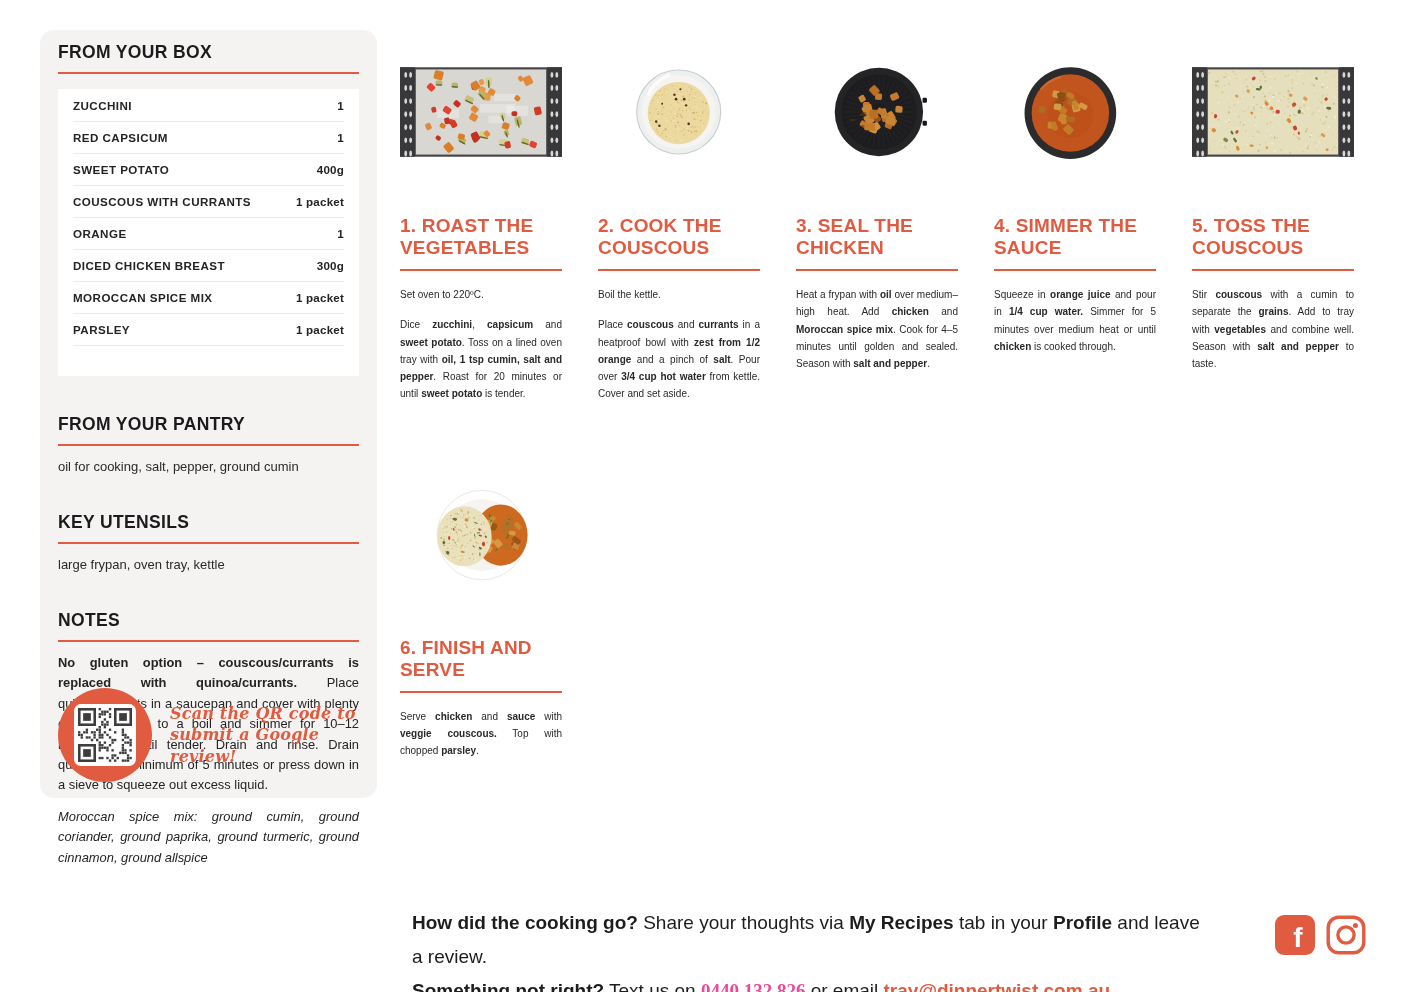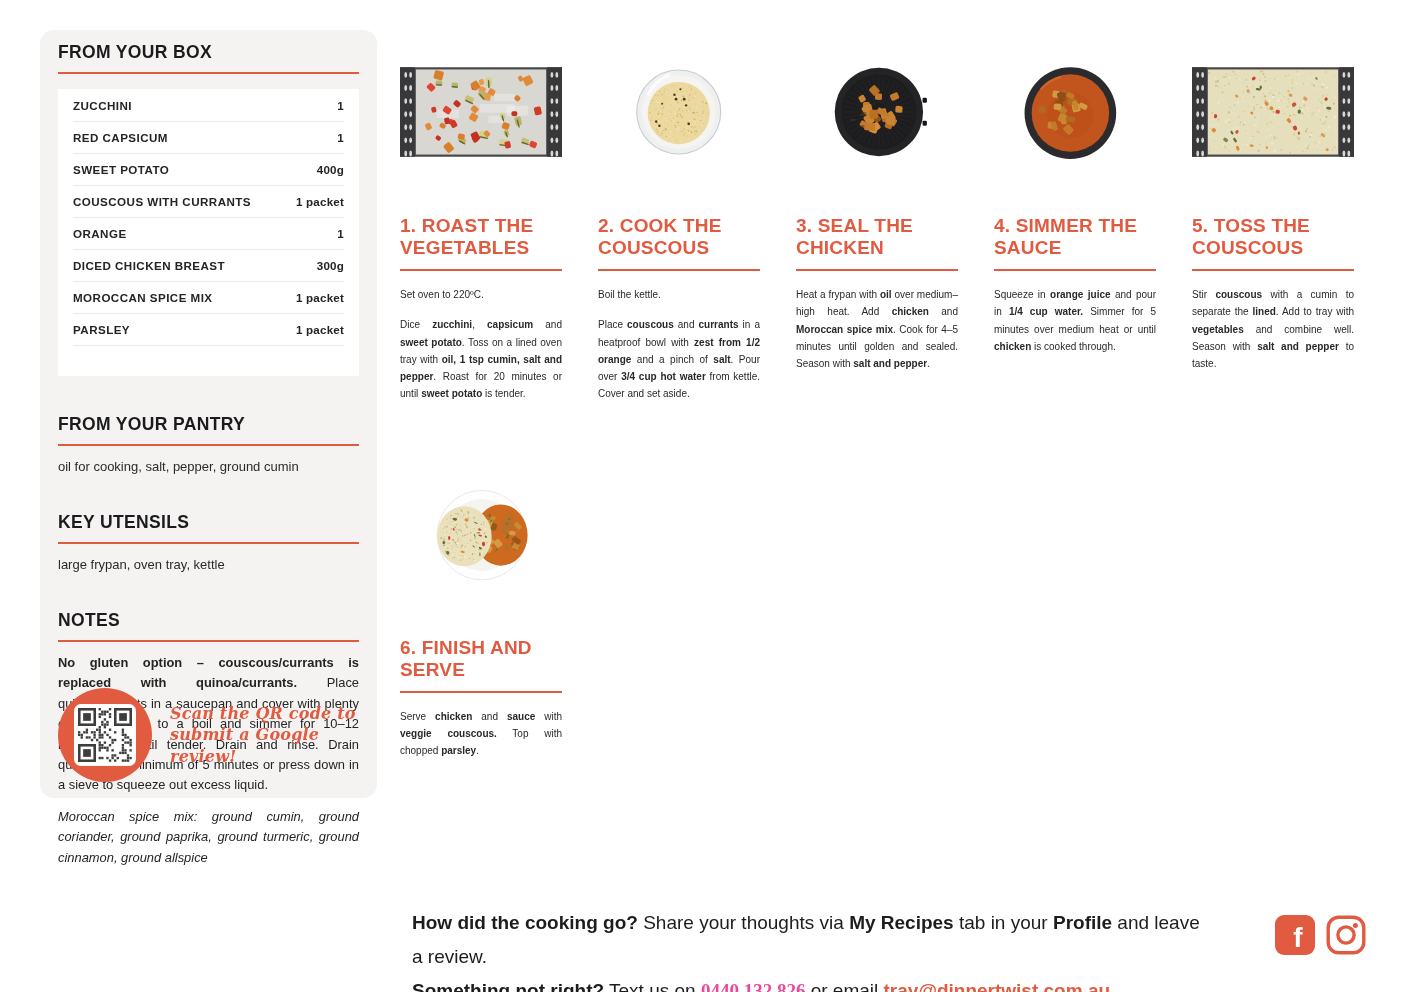--- a/index.html
+++ b/index.html
@@ -1074,21 +1074,21 @@
           <rect x="122.96748808387201" y="34.44540758896619" width="6.3355807738844305" height="4.288833882659674" rx="3" fill="#5e7033" transform="rotate(86.6647959058173 126.13527847081423 36.58982453029603)"></rect>
           <rect x="36.17551363876555" y="111.70579861011356" width="7.613315972266719" height="7.304828410036862" rx="3" fill="#dd8a33" transform="rotate(39.67145008267835 39.98217162489891 115.35821281513199)"></rect>
           <rect x="184.68812428310048" y="107.90231403009966" width="8.511383744189516" height="6.9981967974454165" rx="3" fill="#cb4431" transform="rotate(67.76673950487748 188.94381615519524 111.40141242882237)"></rect>
           <rect x="99.80354492820334" y="40.614260469097644" width="5.9902870713267475" height="5.5921833803877234" rx="3" fill="#e0984a" transform="rotate(77.06899232463911 102.79868846386671 43.410352159291506)"></rect>
           <rect x="235.50763194693718" y="121.8734039850533" width="9.164340085117146" height="4.969292590394616" rx="3" fill="#e0984a" transform="rotate(38.485432555899024 240.08980198949575 124.35805028025061)"></rect>
           <rect x="74.1517479759641" y="131.4460083115846" width="9.456027275882661" height="4.428688433021307" rx="3" fill="#5e7033" transform="rotate(57.41590623976663 78.87976161390543 133.66035252809525)"></rect>
         </svg>
     </div>
     <h3 class="step-title">5. TOSS THE COUSCOUS</h3>
     <div class="rule"></div>
-    <p><span>Stir </span><span class="b">couscous</span><span> with a cumin to separate the </span><span class="b">lined</span><span>. Add to tray with </span><span class="b">vegetables</span><span> and combine well. Season with </span><span class="b">salt and pepper</span><span> to taste.</span></p>
+    <p><span>Stir </span><span class="b">couscous</span><span> with a cumin to separate the </span><span class="b">grains</span><span>. Add to tray with </span><span class="b">vegetables</span><span> and combine well. Season with </span><span class="b">salt and pepper</span><span> to taste.</span></p>
   </section>
 
   <section class="step">
     <div class="photo">
       <svg viewBox="0 0 297 164">
           <rect x="0" y="0" width="297" height="164" fill="#ffffff"></rect>
           <circle cx="150" cy="84" r="82" fill="#ffffff" stroke="#e3e3e1" stroke-width="1.5"></circle>
           <circle cx="150" cy="84" r="66" fill="#f5f4f1"></circle>
           <ellipse cx="185" cy="84" rx="49" ry="56" fill="#cd6a1f"></ellipse>
           <rect x="160.08512557703745" y="90.08352919533492" width="11.982988219242543" height="9.91193075850606" rx="3" fill="#d69a45" transform="rotate(42.90381067665294 166.07661968665872 95.03949457458795)"></rect>

